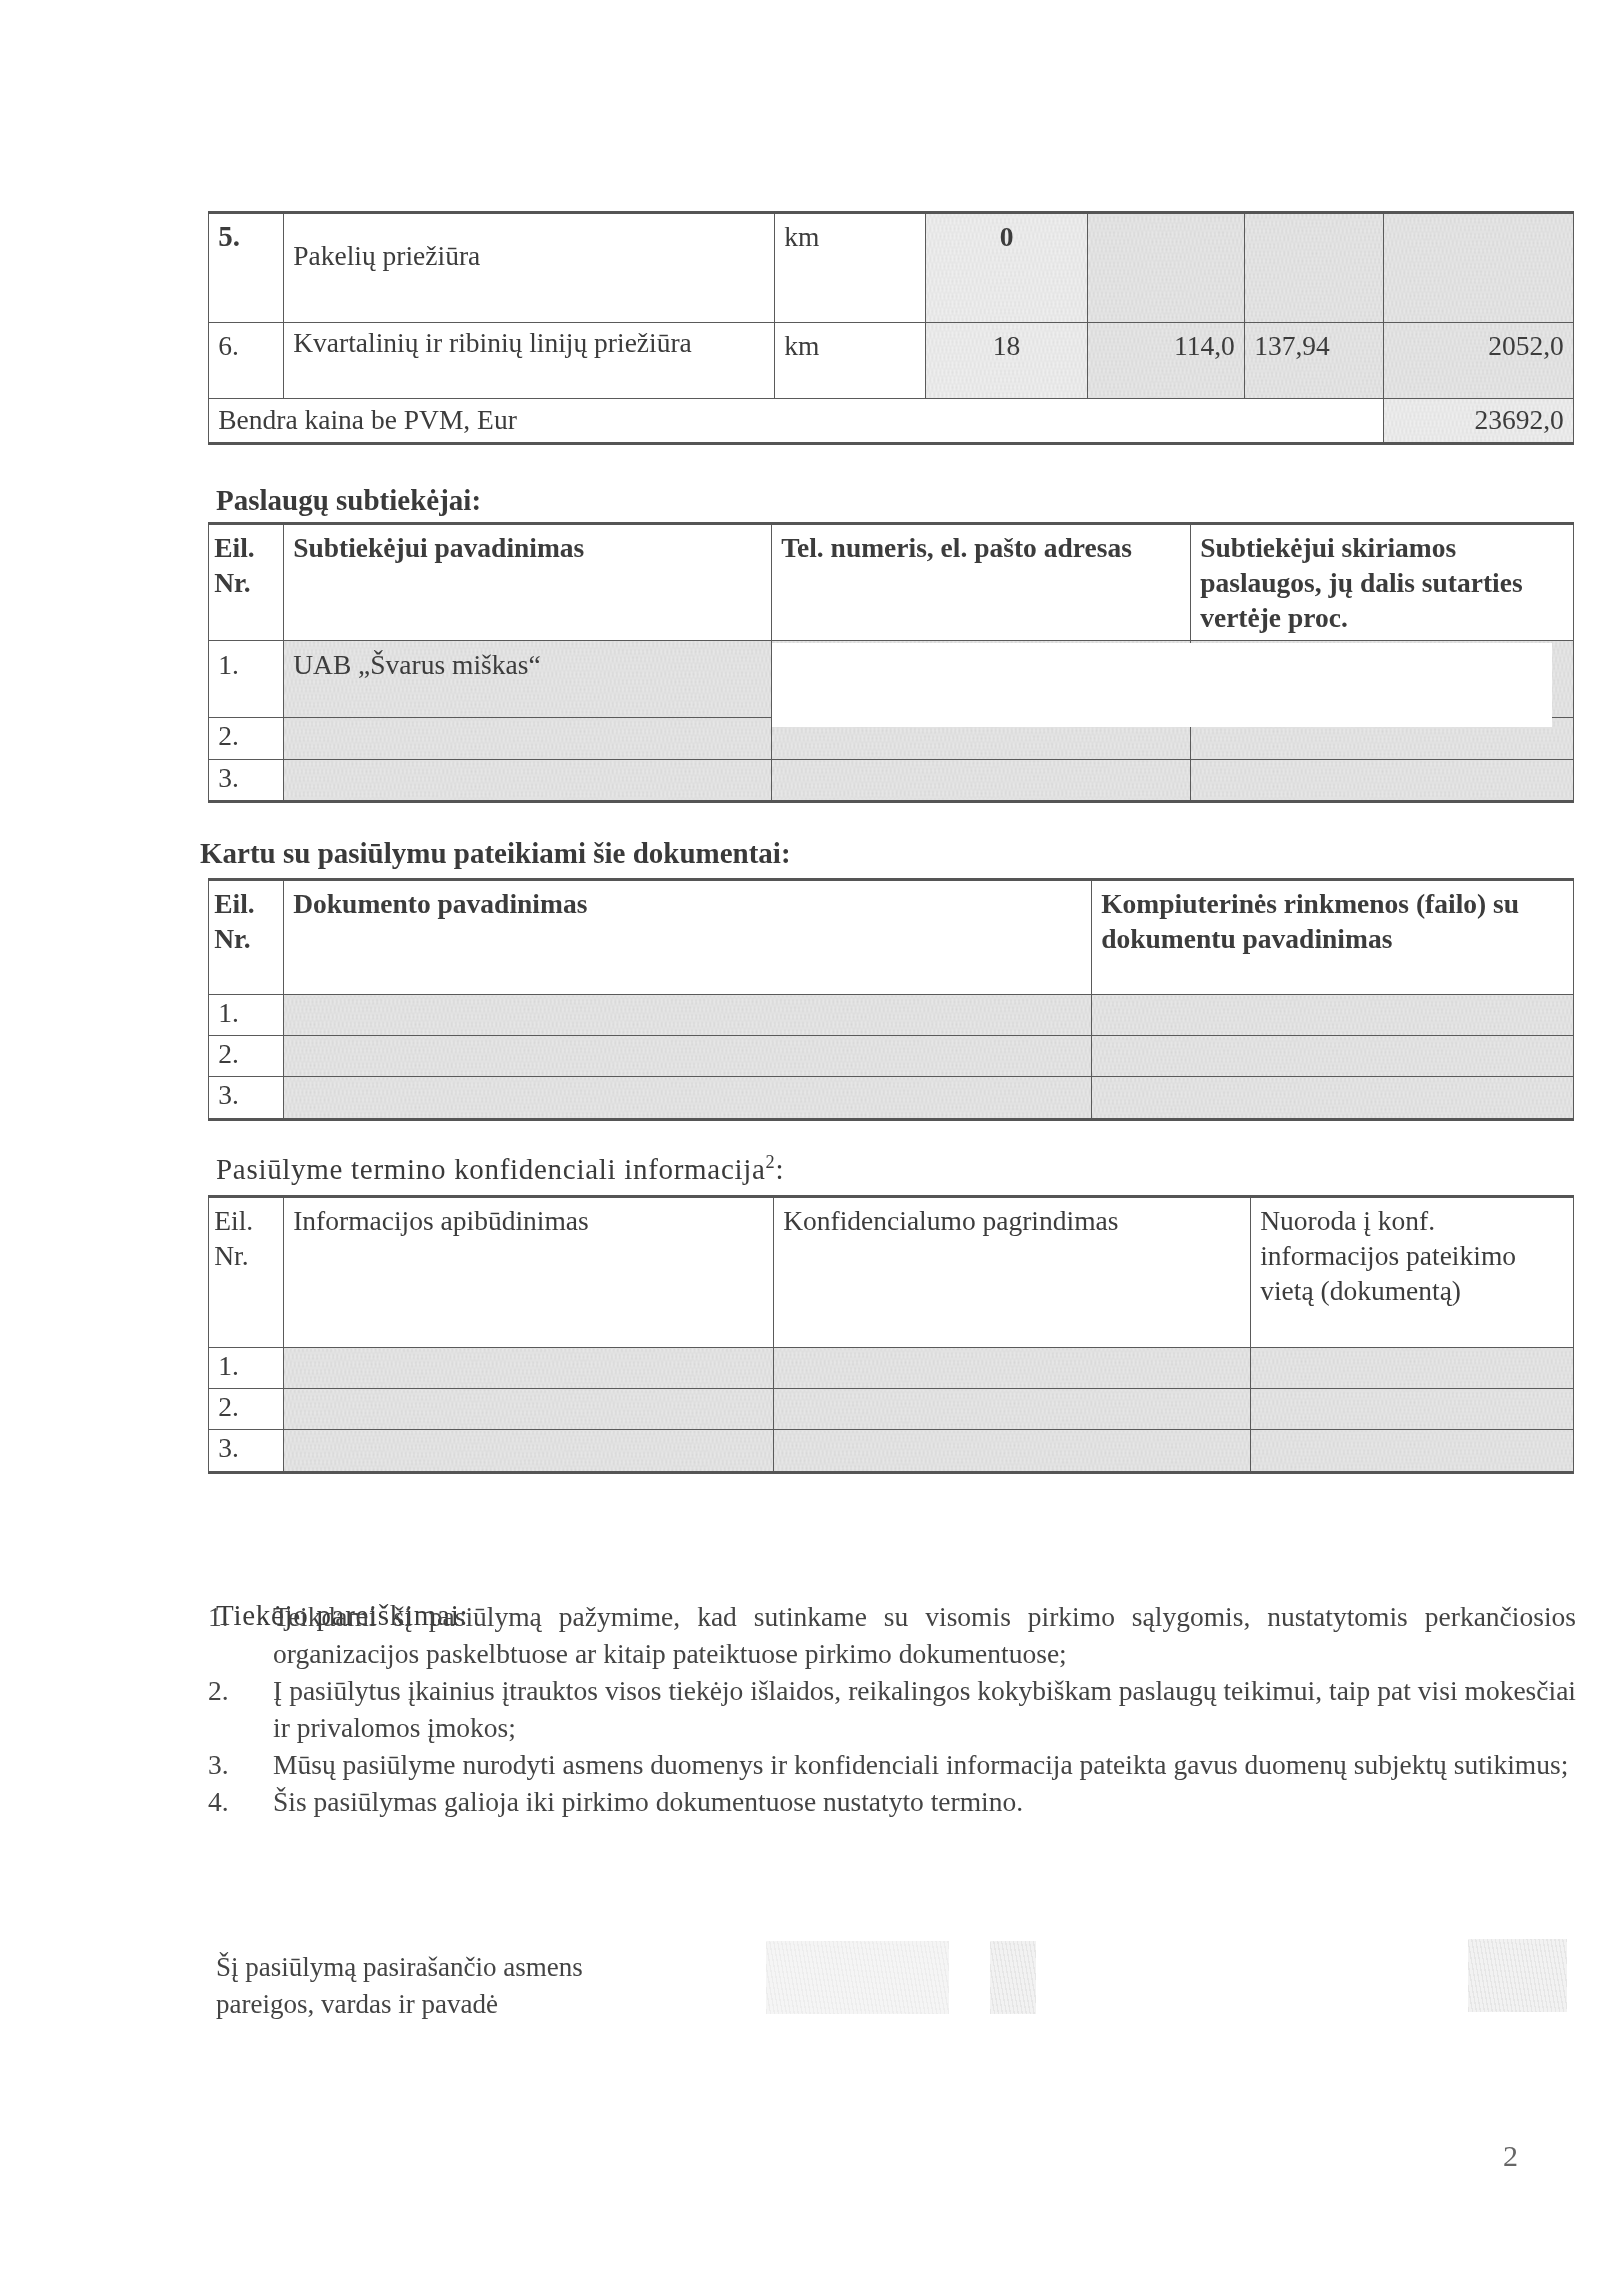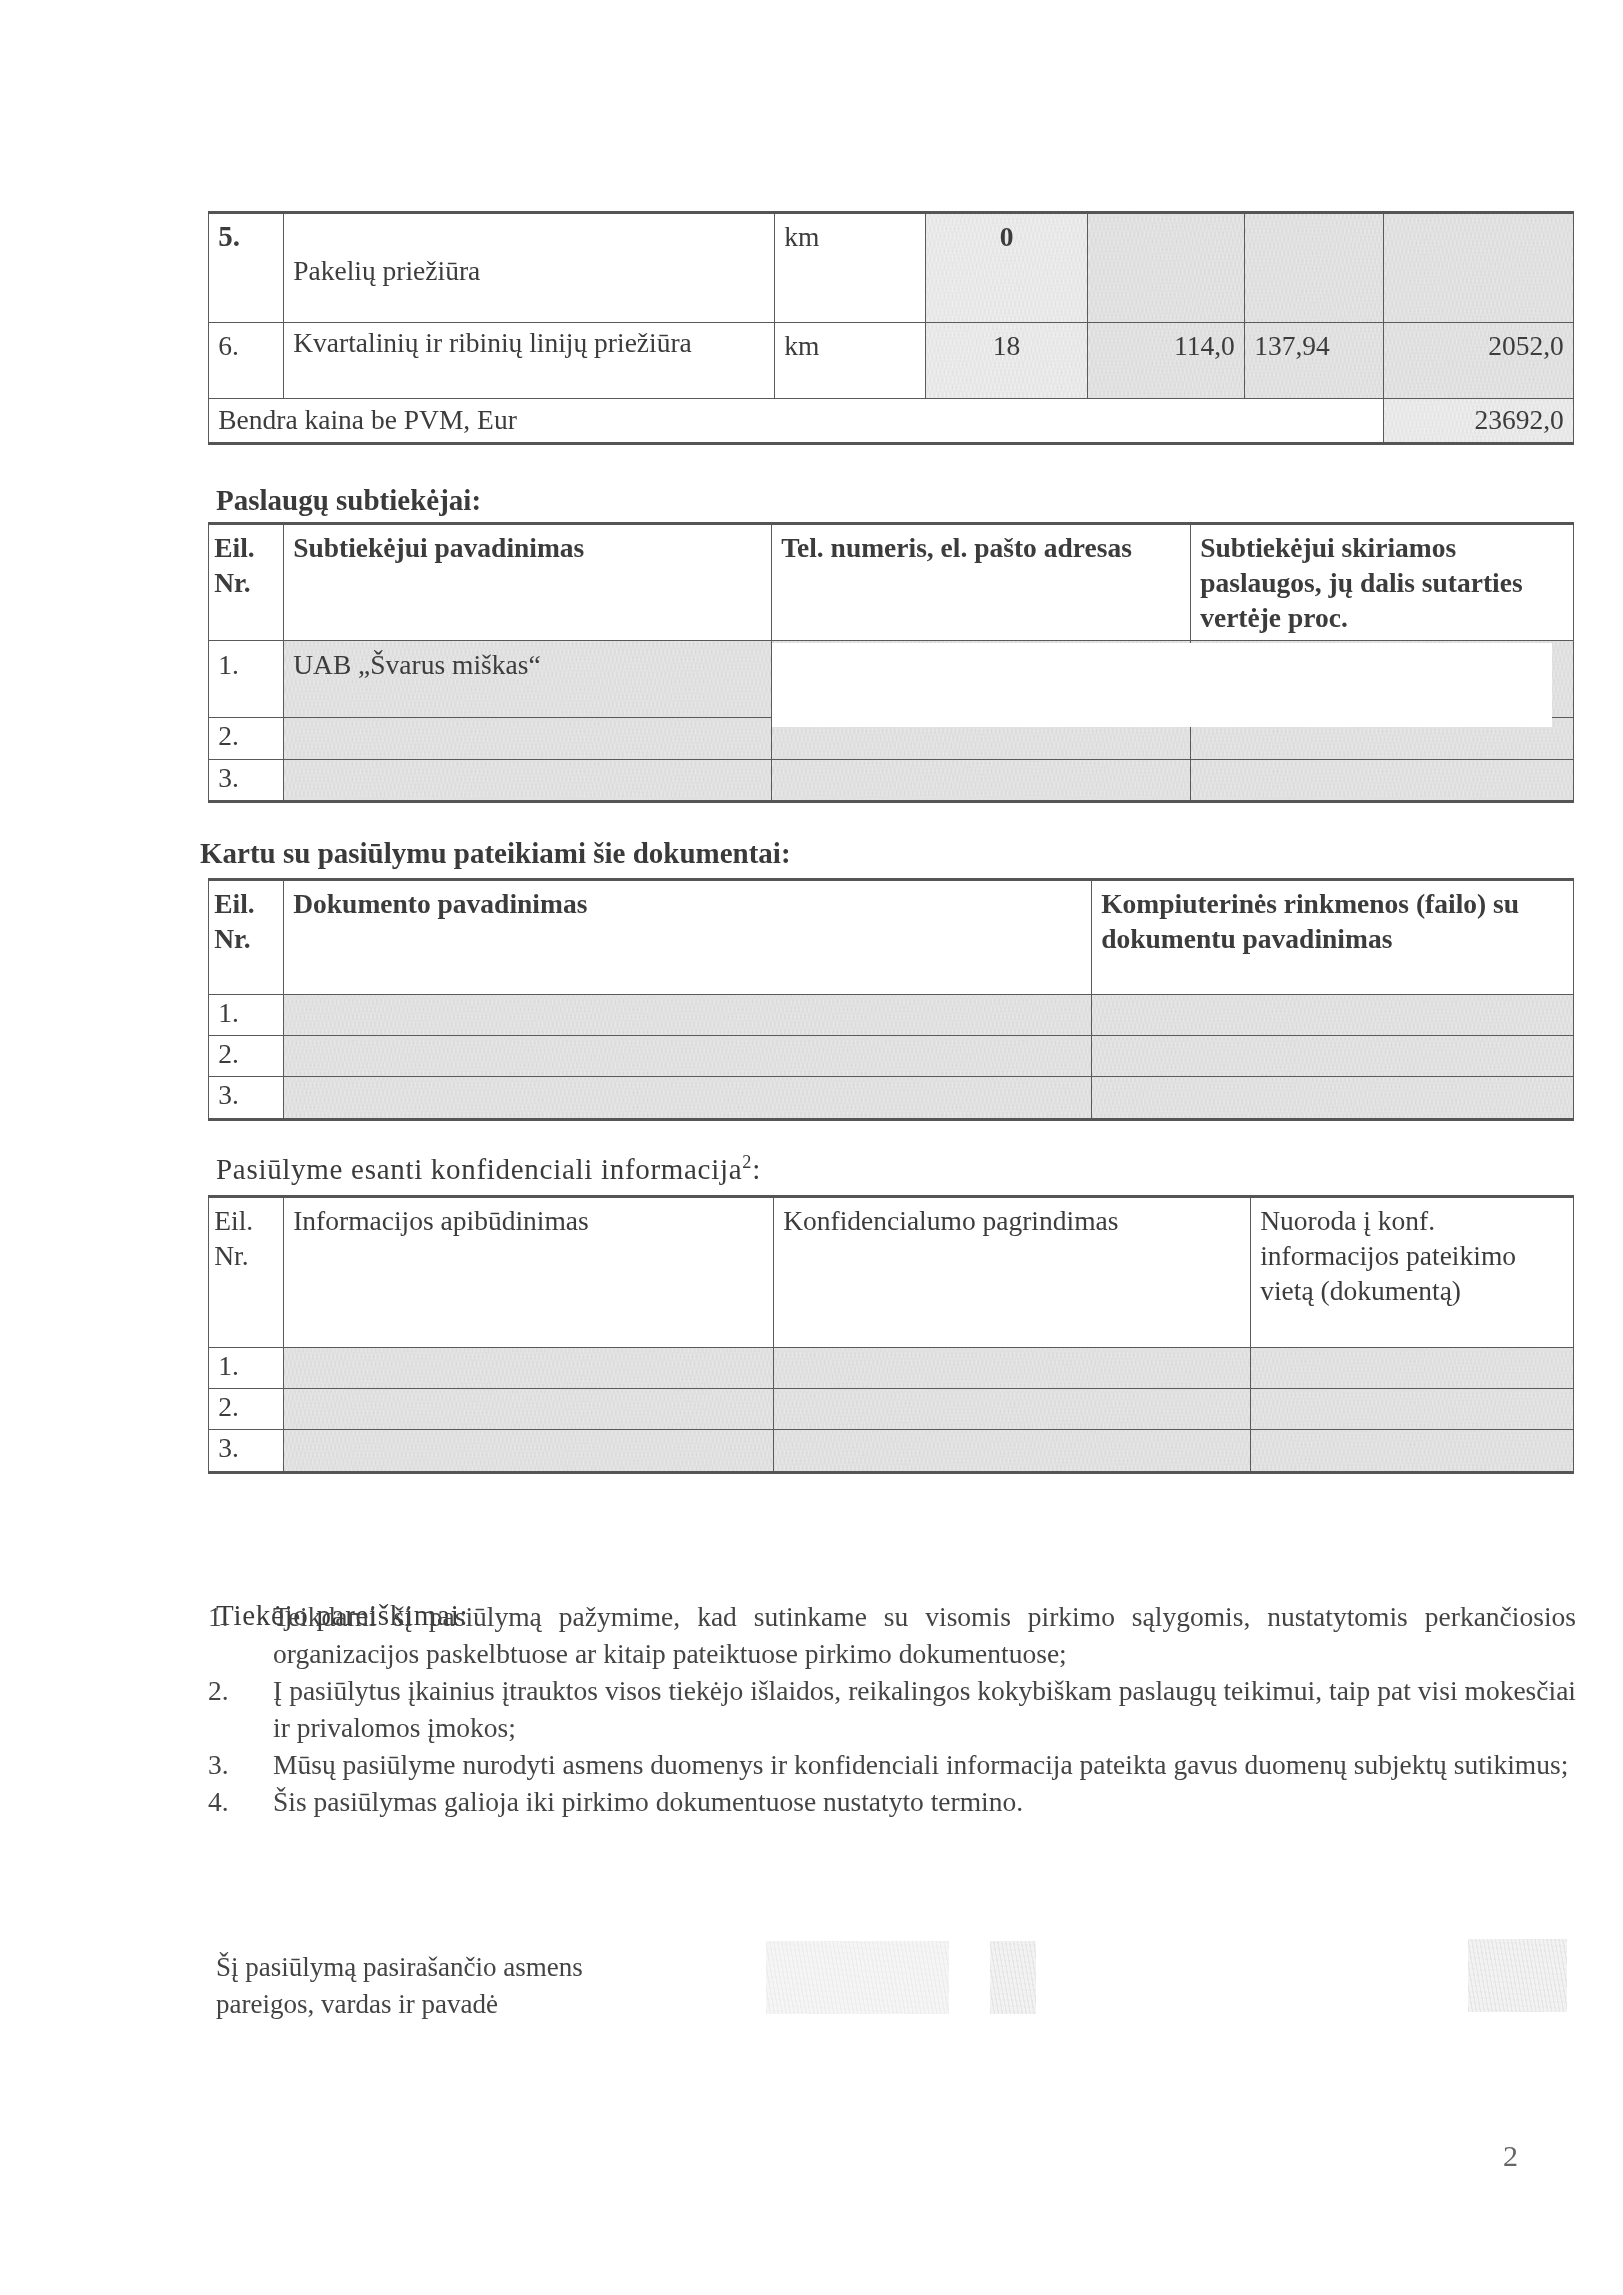--- a/index.html
+++ b/index.html
@@ -41,21 +41,21 @@
       <col style="width:491px">
       <col style="width:151px">
     <col style="width:162px">
       <col style="width:157px">
       <col style="width:139px">
       <col style="width:190px">
   </colgroup>
   <tbody>
       <tr style="height:110px;">
     <td class="thick-top bold" style="font-size:29px;">5.</td>
-    <td class="thick-top" style="padding-top:39px;"><span>Pakelių priežiūra</span></td>
+    <td class="thick-top" style="padding-top:24px;"><span>Pakelių priežiūra</span></td>
     <td class="thick-top">km</td>
     <td class="thick-top shade-light center bold">0</td>
     <td class="thick-top shade"></td>
     <td class="thick-top shade"></td>
     <td class="thick-top shade"></td>
   </tr>
   <tr style="height:76px;">
     <td>6.</td>
     <td style="line-height:30px;">Kvartalinių ir ribinių linijų priežiūra</td>
     <td>km</td>
@@ -134,21 +134,21 @@
   </tr>
   <tr style="height:38px;">
     <td class="thick-bot" style="padding-top:0;">3.</td>
     <td class="thick-bot shade"></td>
     <td class="thick-bot shade"></td>
   </tr>
 </tbody>
   </table>
 
 <div class="abs section-title" style="left:216px; top:1152px; font-weight:normal; letter-spacing:0.7px;">
-  <span>Pasiūlyme esanti konfidenciali informacija</span><sup style="font-size:18.3px;">2</sup><span>:</span>
+  <span>Pasiūlyme termino konfidenciali informacija</span><sup style="font-size:18.3px;">2</sup><span>:</span>
 </div>
 <table style="left:208px; top:1195px; width:1364px;">
   <colgroup>
     <col style="width:75px">
       <col style="width:490px">
       <col style="width:477px">
       <col style="width:323px">
   </colgroup>
   <tbody>
       <tr class="hdr" style="height:151px;">

